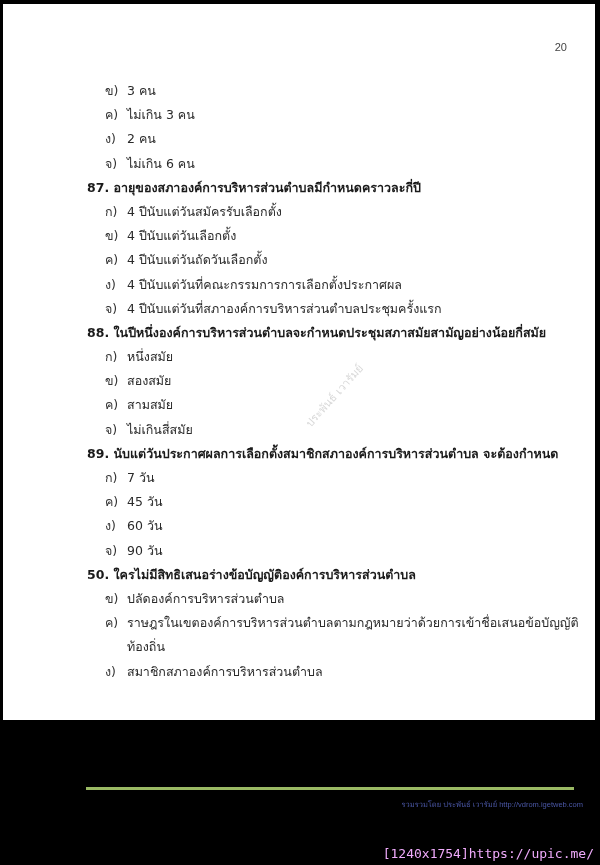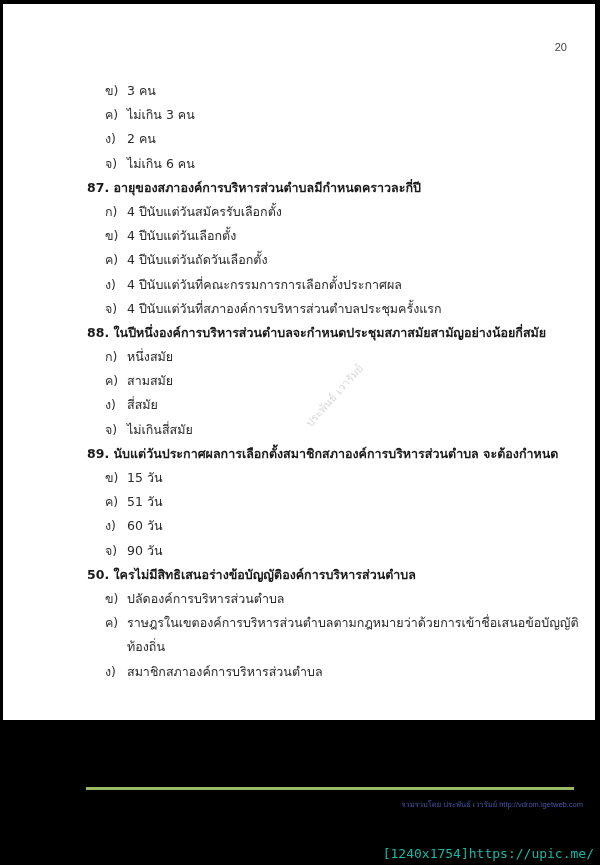--- a/index.html
+++ b/index.html
@@ -84,21 +84,21 @@
       transform-origin: left top;
       white-space: nowrap;
       pointer-events: none;
     }
     .site-tag {
       position: absolute;
       right: 6px;
       bottom: 4px;
       font-family: "DejaVu Sans Mono", "Liberation Mono", monospace;
       font-size: 13px;
-      color: #14b8a6;
+      color: #f0abfc;
       white-space: nowrap;
     }
   </style>
 </head>
 <body>
 
 <div class="page">
 
   <div class="page-number">20</div>
 
@@ -134,35 +134,35 @@
     </div>
     <div class="line option">
       <span class="marker">จ)</span><span>4 ปีนับแต่วันที่สภาองค์การบริหารส่วนตำบลประชุมครั้งแรก</span>
     </div>
 
     <div class="line question">88. ในปีหนึ่งองค์การบริหารส่วนตำบลจะกำหนดประชุมสภาสมัยสามัญอย่างน้อยกี่สมัย</div>
     <div class="line option">
       <span class="marker">ก)</span><span>หนึ่งสมัย</span>
     </div>
     <div class="line option">
-      <span class="marker">ค)</span><span>สามสมัย</span>
+      <span class="marker">ข)</span><span>สองสมัย</span>
     </div>
     <div class="line option">
-      <span class="marker">ง)</span><span>สี่สมัย</span>
+      <span class="marker">ค)</span><span>สามสมัย</span>
     </div>
     <div class="line option">
       <span class="marker">จ)</span><span>ไม่เกินสี่สมัย</span>
     </div>
 
     <div class="line question">89. นับแต่วันประกาศผลการเลือกตั้งสมาชิกสภาองค์การบริหารส่วนตำบล จะต้องกำหนด</div>
     <div class="line option">
-      <span class="marker">ข)</span><span>15 วัน</span>
+      <span class="marker">ก)</span><span>7 วัน</span>
     </div>
     <div class="line option">
-      <span class="marker">ค)</span><span>51 วัน</span>
+      <span class="marker">ค)</span><span>45 วัน</span>
     </div>
     <div class="line option">
       <span class="marker">ง)</span><span>60 วัน</span>
     </div>
     <div class="line option">
       <span class="marker">จ)</span><span>90 วัน</span>
     </div>
 
     <div class="line question">50. ใครไม่มีสิทธิเสนอร่างข้อบัญญัติองค์การบริหารส่วนตำบล</div>
     <div class="line option">

